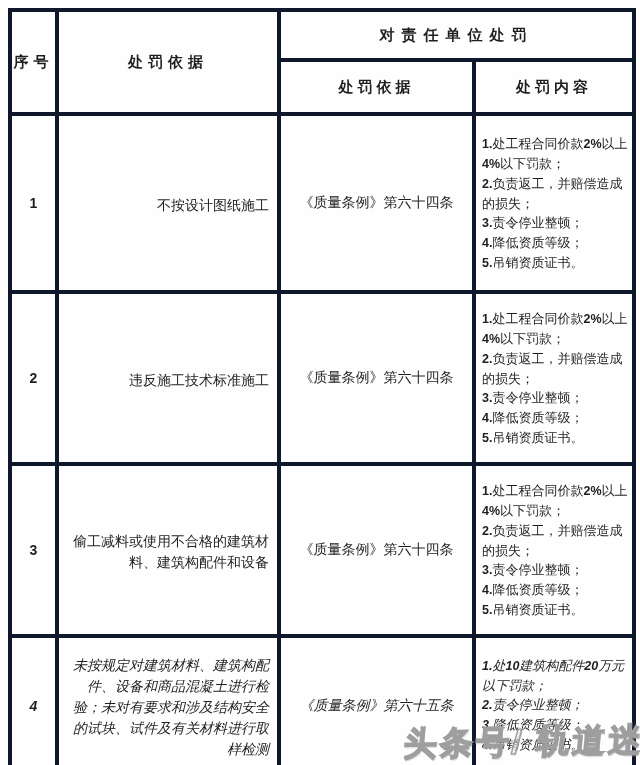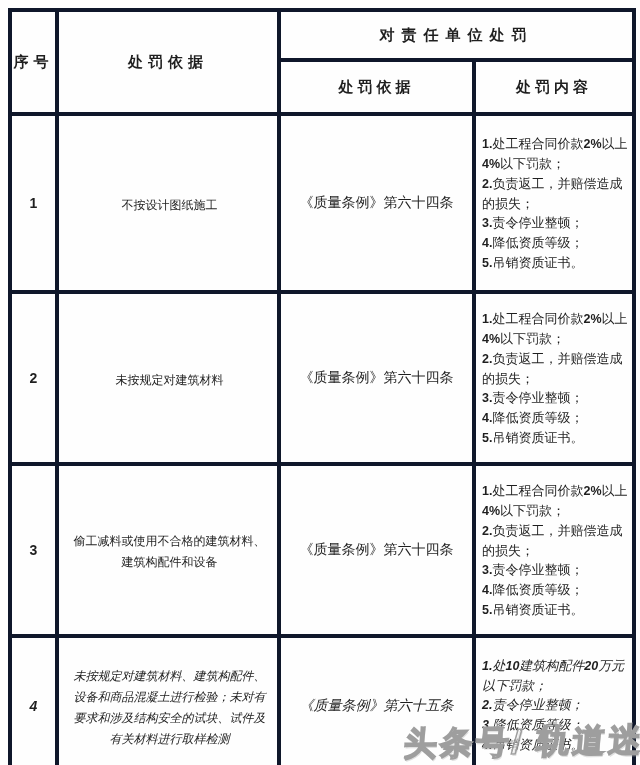--- a/index.html
+++ b/index.html
@@ -48,23 +48,23 @@
   tr.r4 td { height: 123px; font-style: italic; }
   tr.r5 td { height: 65px; }
 
   td.seq {
     text-align: center;
     font-weight: bold;
     font-size: 14px;
     font-family: "Liberation Sans", "DejaVu Sans", sans-serif;
   }
   td.item {
-    text-align: center;
+    text-align: right;
     padding: 6px 8px 2px 11px;
-    font-size: 12px;
+    font-size: 14px;
     line-height: 21px;
     word-break: break-all;
   }
   td.basis {
     text-align: center;
     font-size: 14px;
     padding: 0 6px;
   }
   td.content {
     text-align: left;
@@ -125,21 +125,21 @@
         <td class="content">
             <div class="content-line"><b>1.</b><span>处工程合同价款</span><b>2%</b><span>以上</span><b>4%</b><span>以下罚款；</span></div>
             <div class="content-line"><b>2.</b><span>负责返工，并赔偿造成的损失；</span></div>
             <div class="content-line"><b>3.</b><span>责令停业整顿；</span></div>
             <div class="content-line"><b>4.</b><span>降低资质等级；</span></div>
             <div class="content-line"><b>5.</b><span>吊销资质证书。</span></div>
           </td>
       </tr>
       <tr class="r2">
         <td class="seq">2</td>
-        <td class="item">未按规定对建筑材料</td>
+        <td class="item">违反施工技术标准施工</td>
         <td class="basis">《质量条例》第六十四条</td>
         <td class="content">
             <div class="content-line"><b>1.</b><span>处工程合同价款</span><b>2%</b><span>以上</span><b>4%</b><span>以下罚款；</span></div>
             <div class="content-line"><b>2.</b><span>负责返工，并赔偿造成的损失；</span></div>
             <div class="content-line"><b>3.</b><span>责令停业整顿；</span></div>
             <div class="content-line"><b>4.</b><span>降低资质等级；</span></div>
             <div class="content-line"><b>5.</b><span>吊销资质证书。</span></div>
           </td>
       </tr>
       <tr class="r3">

